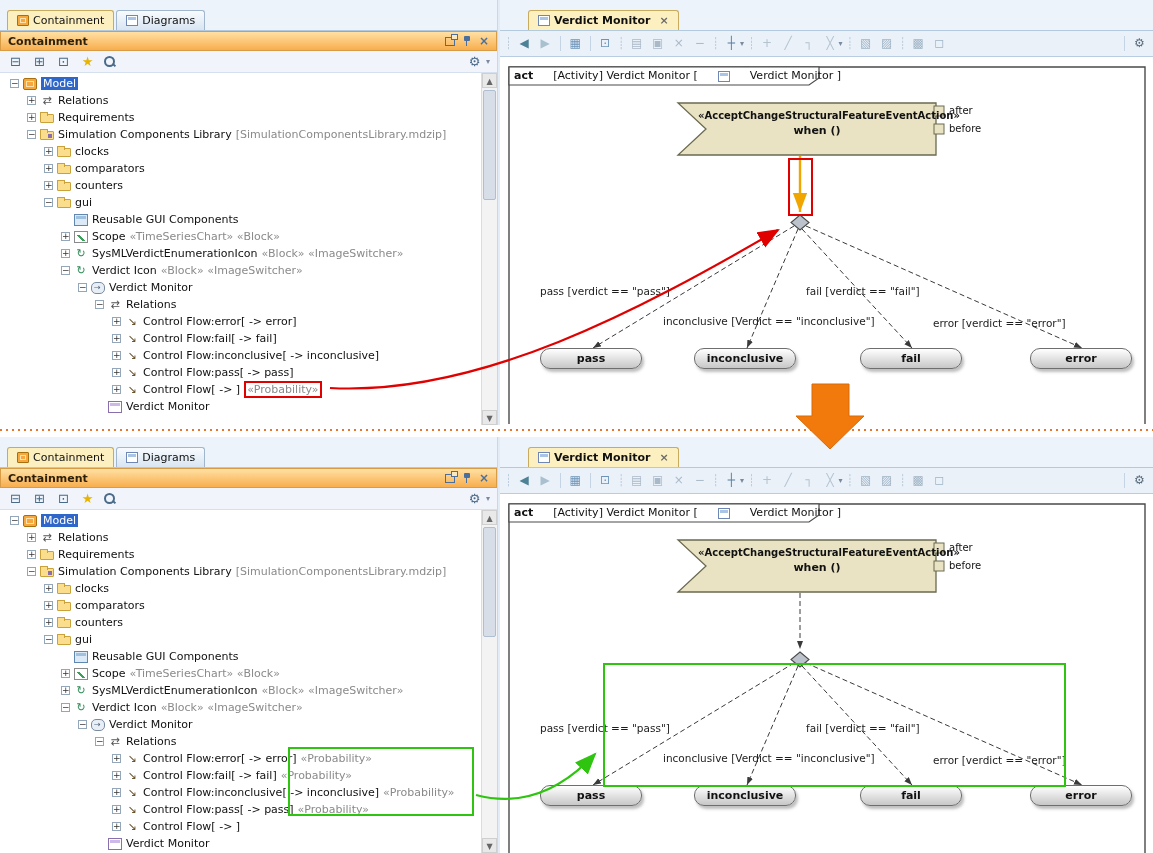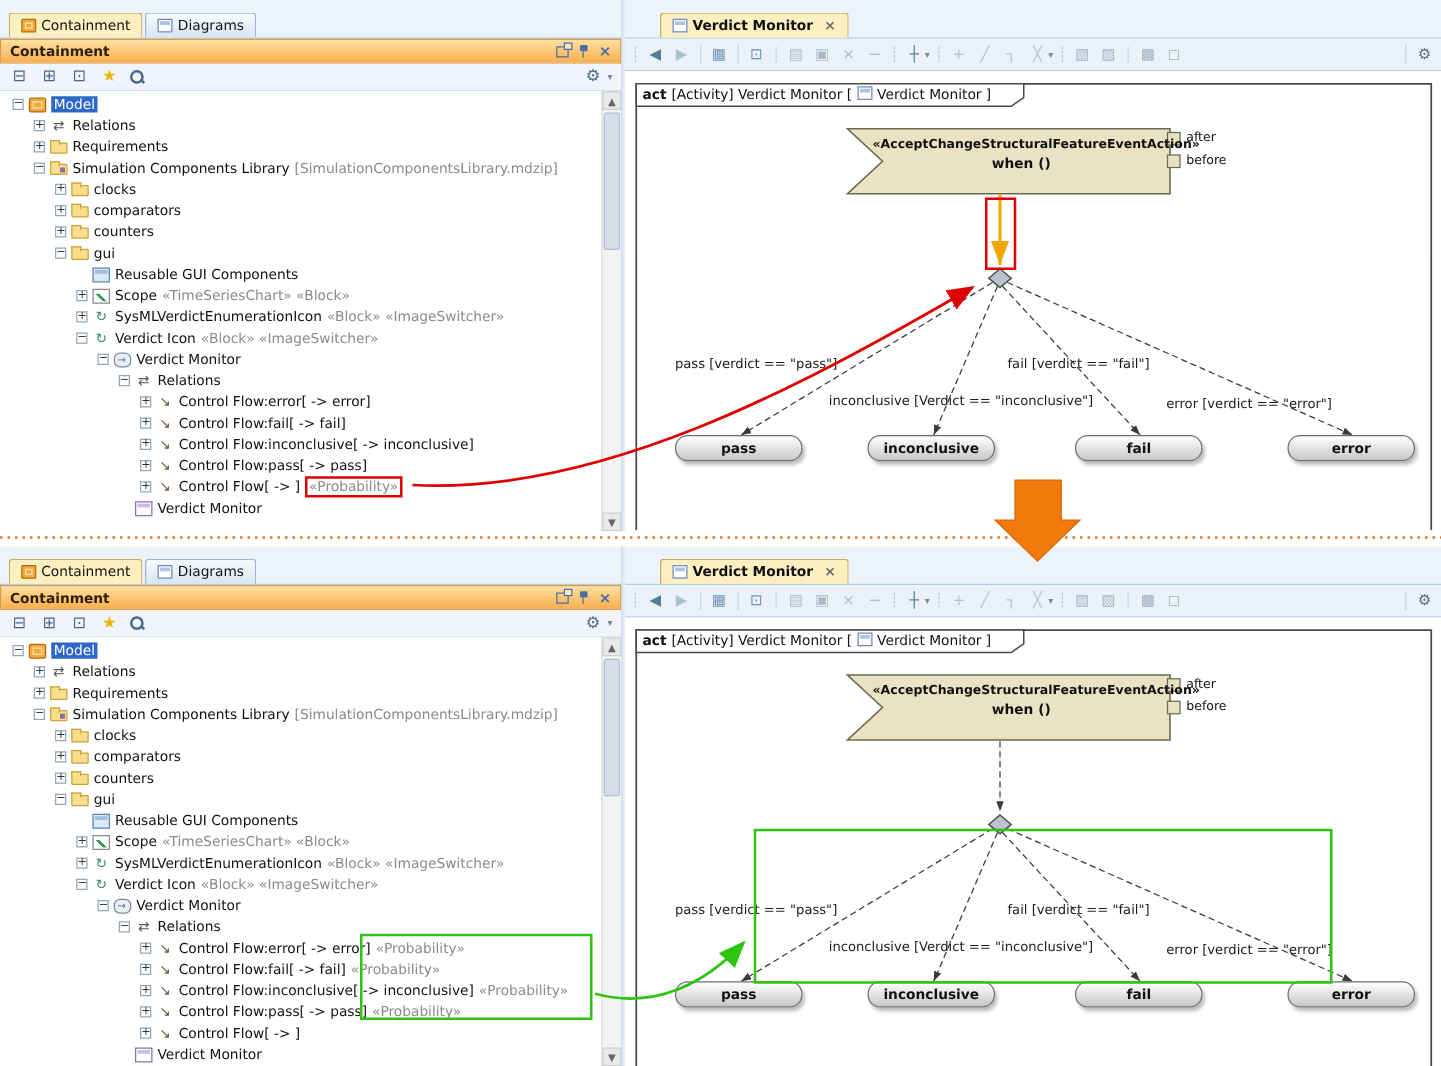--- a/index.html
+++ b/index.html
@@ -89,21 +89,21 @@
   .right-pane { position:absolute; left:500px; top:0; width:653px; height:100%; background:#fff; }
   .diag-tabbar { position:absolute; top:0; left:0; right:0; height:31px; background:#edf3fa;
                  border-bottom:1px solid #b3c9de; display:flex; align-items:flex-end; padding-left:28px; }
   .diag-toolbar { position:absolute; top:31px; left:0; right:0; height:26px; background:#eaf1f9;
                   border-bottom:1px solid #b9cde2; display:flex; align-items:center; padding:0 5px; font-size:12px; gap:4px; }
   .handle { color:#b8c8d8; font-size:11px; flex:none; }
   .sep { width:1px; height:15px; background:#c4d4e4; margin:0 2px; flex:none; }
 
   .diagram { position:absolute; left:0; right:0; top:57px; bottom:0; background:#fff; overflow:hidden; }
   .dsvg { position:absolute; left:0; top:0; }
-  .frame-header-text { position:absolute; left:14px; top:12px; font-size:11px; color:#111; display:flex; align-items:flex-start; gap:4px; white-space:nowrap; }
+  .frame-header-text { position:absolute; left:14px; top:12px; font-size:11px; color:#111; display:flex; align-items:flex-end; gap:20px; white-space:nowrap; }
   .guard { position:absolute; font-size:10.5px; color:#1c1c1c; white-space:nowrap; }
   .node { position:absolute; width:102px; height:21px; border:1px solid #6e6e6e; border-radius:10px;
           background:linear-gradient(#ffffff,#c7c7c7); box-shadow:2px 3px 3px rgba(110,110,110,.45);
           display:flex; align-items:center; justify-content:center; font-size:11px; font-weight:bold; color:#111; cursor:pointer; }
   .action-text { position:absolute; left:178px; top:51px; width:258px; padding-left:20px; text-align:center;
                  font-weight:bold; font-size:10px; color:#111; line-height:15px; white-space:nowrap; }
   .action-text .nm { font-size:11px; }
   .pin-label { position:absolute; font-size:10px; color:#111; }
   .red-rect { position:absolute; border:2px solid #e00000; pointer-events:none; }
   .green-rect { position:absolute; border:2px solid #2ec410; pointer-events:none; }

